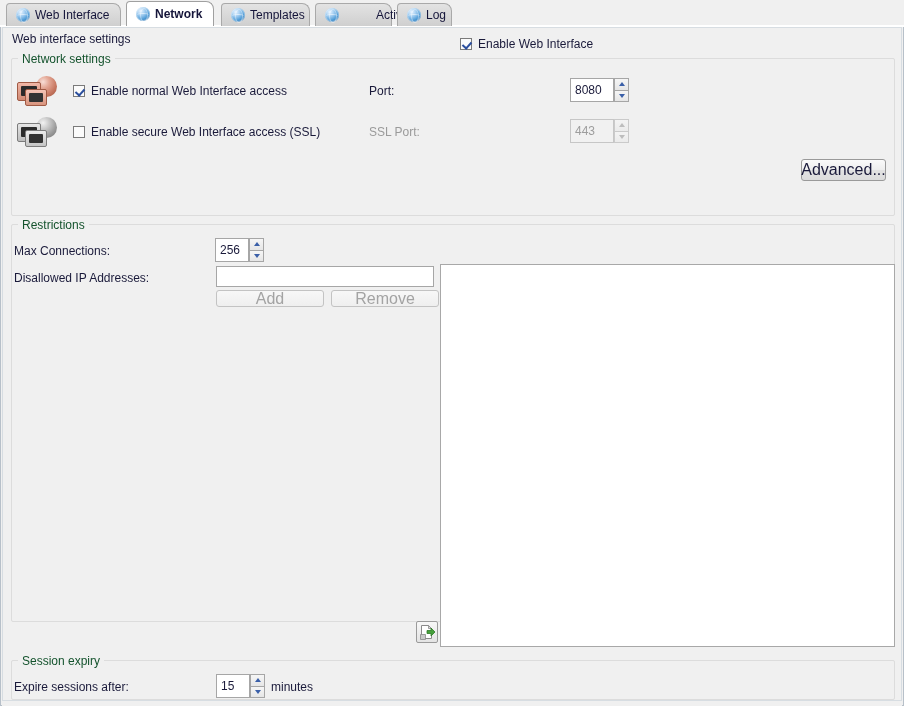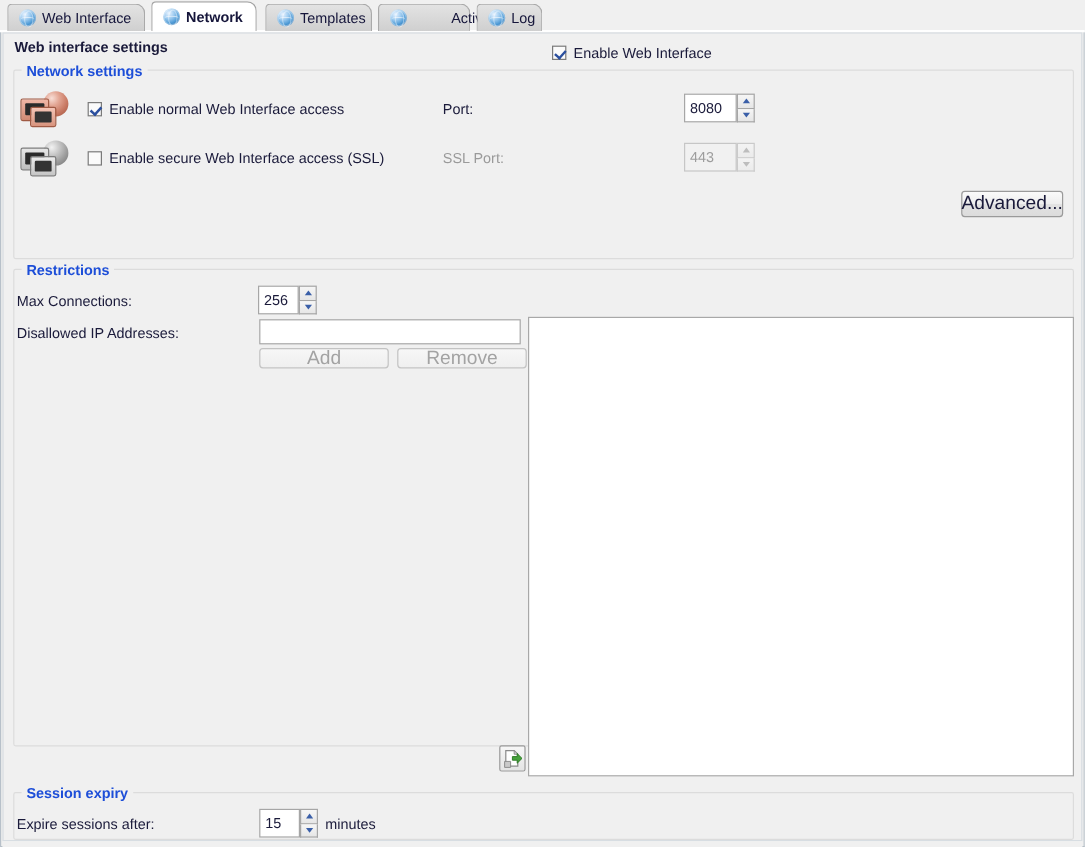--- a/index.html
+++ b/index.html
@@ -157,25 +157,24 @@
   .group {
     position: absolute;
     border: 1px solid #dcdcdc;
     border-radius: 2px;
     box-sizing: border-box;
     background: transparent;
   }
   .group-title {
     position: absolute;
     font-size: 12px;
-    color: #1d4ed8;
+    color: #14532d;
     background: #f0f0f0;
     padding: 0 4px;
     white-space: nowrap;
-    font-weight: bold;
   }
 
   
   .tinput {
     position: absolute;
     box-sizing: border-box;
     background: #ffffff;
     border: 1px solid #a6a6a6;
     font-family: "Liberation Sans", sans-serif;
     font-size: 12px;
@@ -369,21 +368,21 @@
 
     <div class="tab" style="left:397px; width:55px;">
       <span class="globe"></span>
       <span class="tab-label">Log</span>
     </div>
   </div>
 
   <div class="pagebody">
     <div class="panel">
 
-      <div class="static-label" style="left:9px; top:4px;font-weight:bold;">Web interface settings</div>
+      <div class="static-label" style="left:9px; top:4px;">Web interface settings</div>
 
       <div class="cbrow" style="left:457px; top:9px;">
         <span class="cbox checked"></span>
         <span class="cbtext">Enable Web Interface</span>
       </div>
 
       <div class="group" style="left:8px; top:30px; width:884px; height:158px;"></div>
       <div class="group-title" style="left:15px; top:24px;">Network settings</div>
 
       <div class="pcicon red" style="left:14px; top:48px; width:40px; height:30px;">

